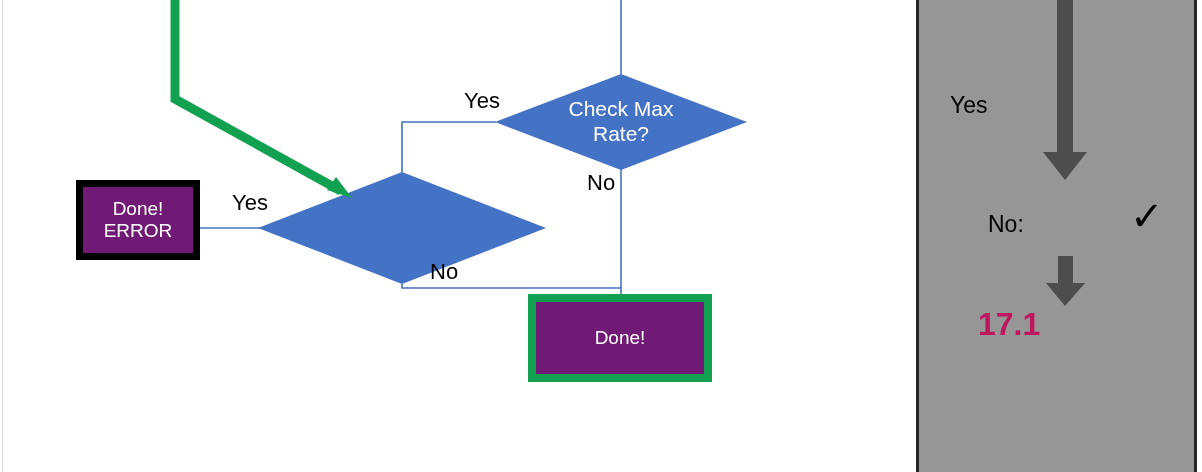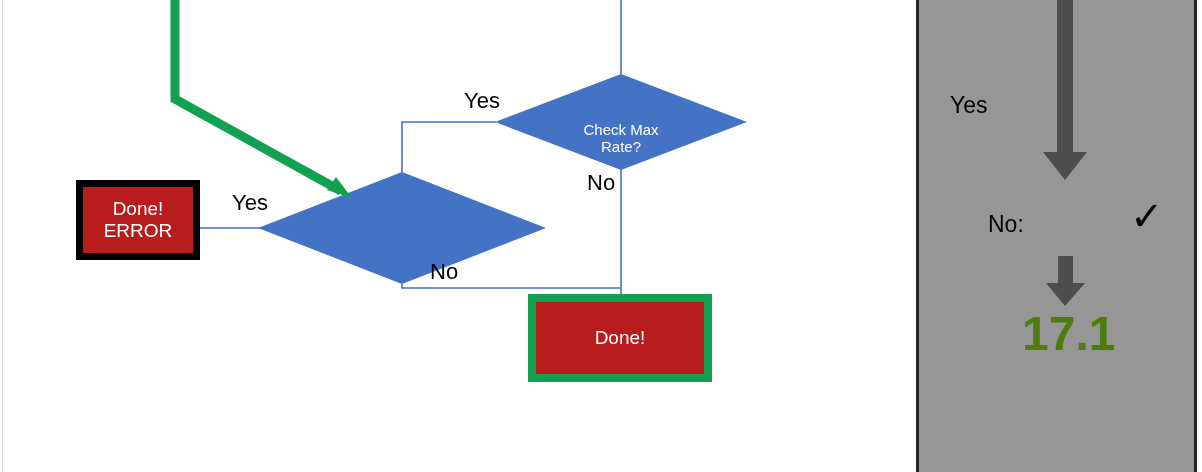--- a/index.html
+++ b/index.html
@@ -23,21 +23,21 @@
   
   .node{
     position:absolute;
     display:flex;align-items:center;justify-content:center;
     text-align:center;
     color:#ffffff;
     box-sizing:border-box;
     line-height:1.18;
   }
   .proc{
-    background:#b91c1c;
+    background:#701a75;
   }
   .proc-err{
     left:76px;top:180px;width:124px;height:80px;
     border:7px solid #000000;
     font-size:19px;
   }
   .proc-done{
     left:528px;top:294px;width:184px;height:88px;
     border:8px solid #12A150;
     font-size:19px;
@@ -65,21 +65,21 @@
     box-sizing:border-box;
   }
   .gp-text{
     position:absolute;color:#000000;white-space:nowrap;
   }
   .gp-yes{left:950px;top:92px;font-size:23px;}
   .gp-no{left:988px;top:211px;font-size:23px;}
   .gp-delta{left:1013px;top:211px;font-size:23px;}
   .gp-check{left:1130px;top:196px;font-size:40px;line-height:1;font-family:"DejaVu Sans", sans-serif;}
   .gp-value{
-    left:1022px;top:306px;font-size:48px;font-weight:bold;color:#4d7c0f;
+    left:978px;top:306px;font-size:32px;font-weight:bold;color:#be185d;
   }
 </style>
 </head>
 <body>
 
 <div id="stage">
 
   <div class="slide-edge-left"></div>
 
   <svg class="layer-svg" viewBox="0 0 1202 472" xmlns="http://www.w3.org/2000/svg">
@@ -97,21 +97,21 @@
     <polygon points="621,74 747,122 621,170 495,122" fill="#4472C4"></polygon>
 
     <polygon points="402,172 546,228 402,284 258,228" fill="#4472C4"></polygon>
 
     <g>
       <polyline points="175,-5 175,99 341,191" fill="none" stroke="#12A150" stroke-width="9" stroke-linejoin="miter" stroke-linecap="butt"></polyline>
       <polygon points="352,198 327,190 336,177" fill="#12A150"></polygon>
     </g>
   </svg>
 
-  <div class="node" style="left:541px;top:88px;width:160px;height:68px;font-size:15px;align-items:flex-end;">
+  <div class="node" style="left:541px;top:88px;width:160px;height:68px;font-size:21px;">
     <span class="node-label">Check Max
 Rate?</span>
   </div>
 
 
   <div class="node proc proc-err">
     <span class="node-label">Done!
 ERROR</span>
   </div>
 

